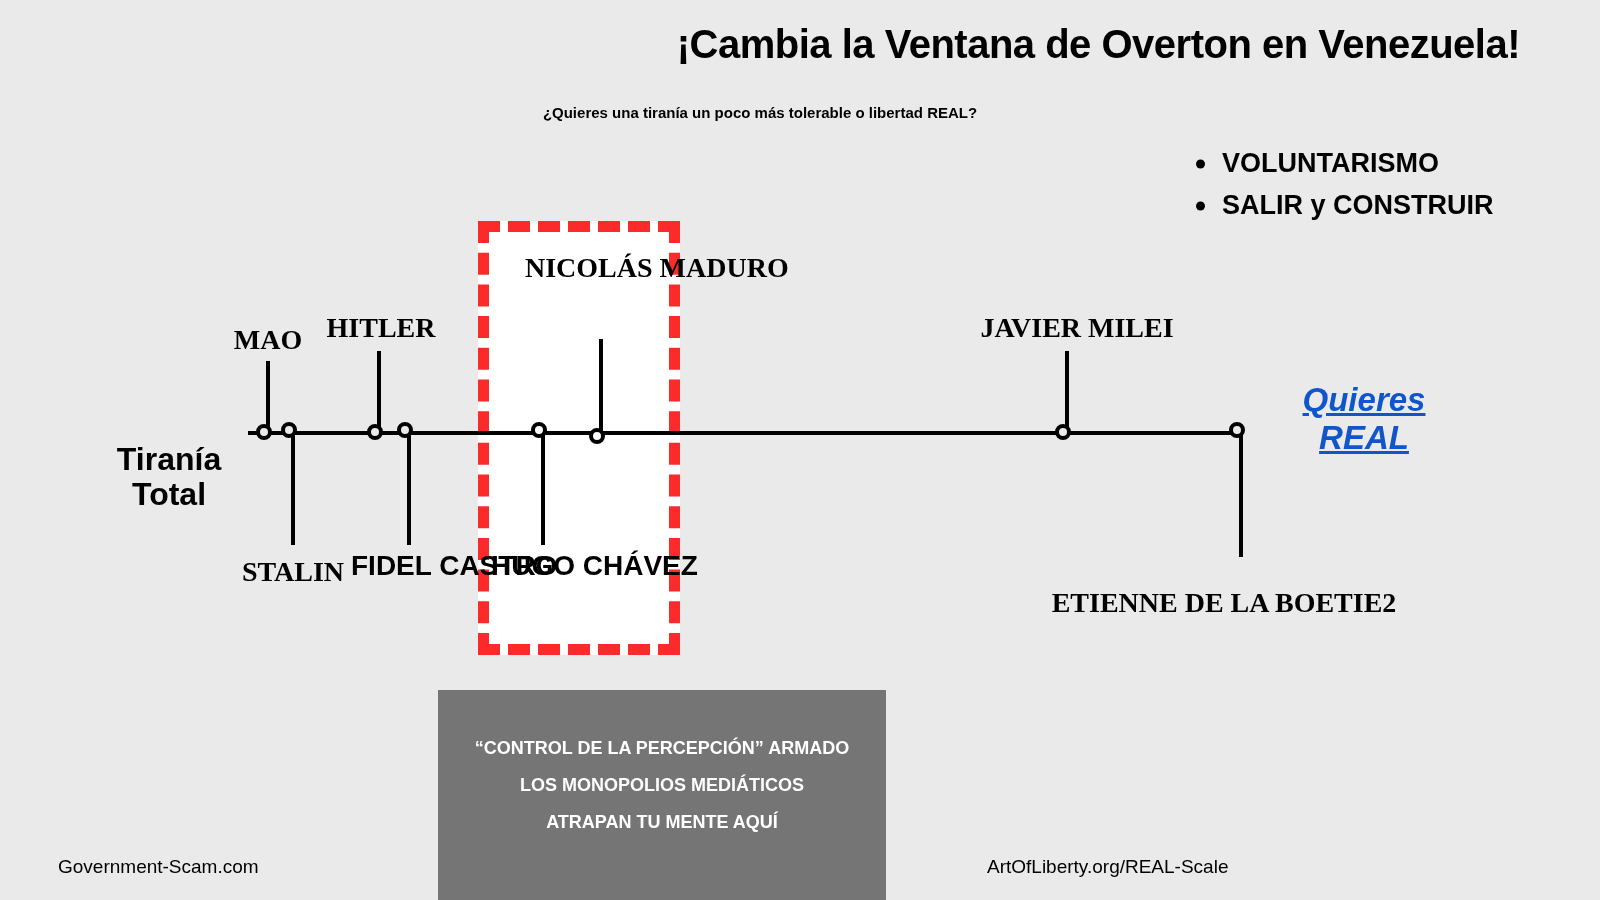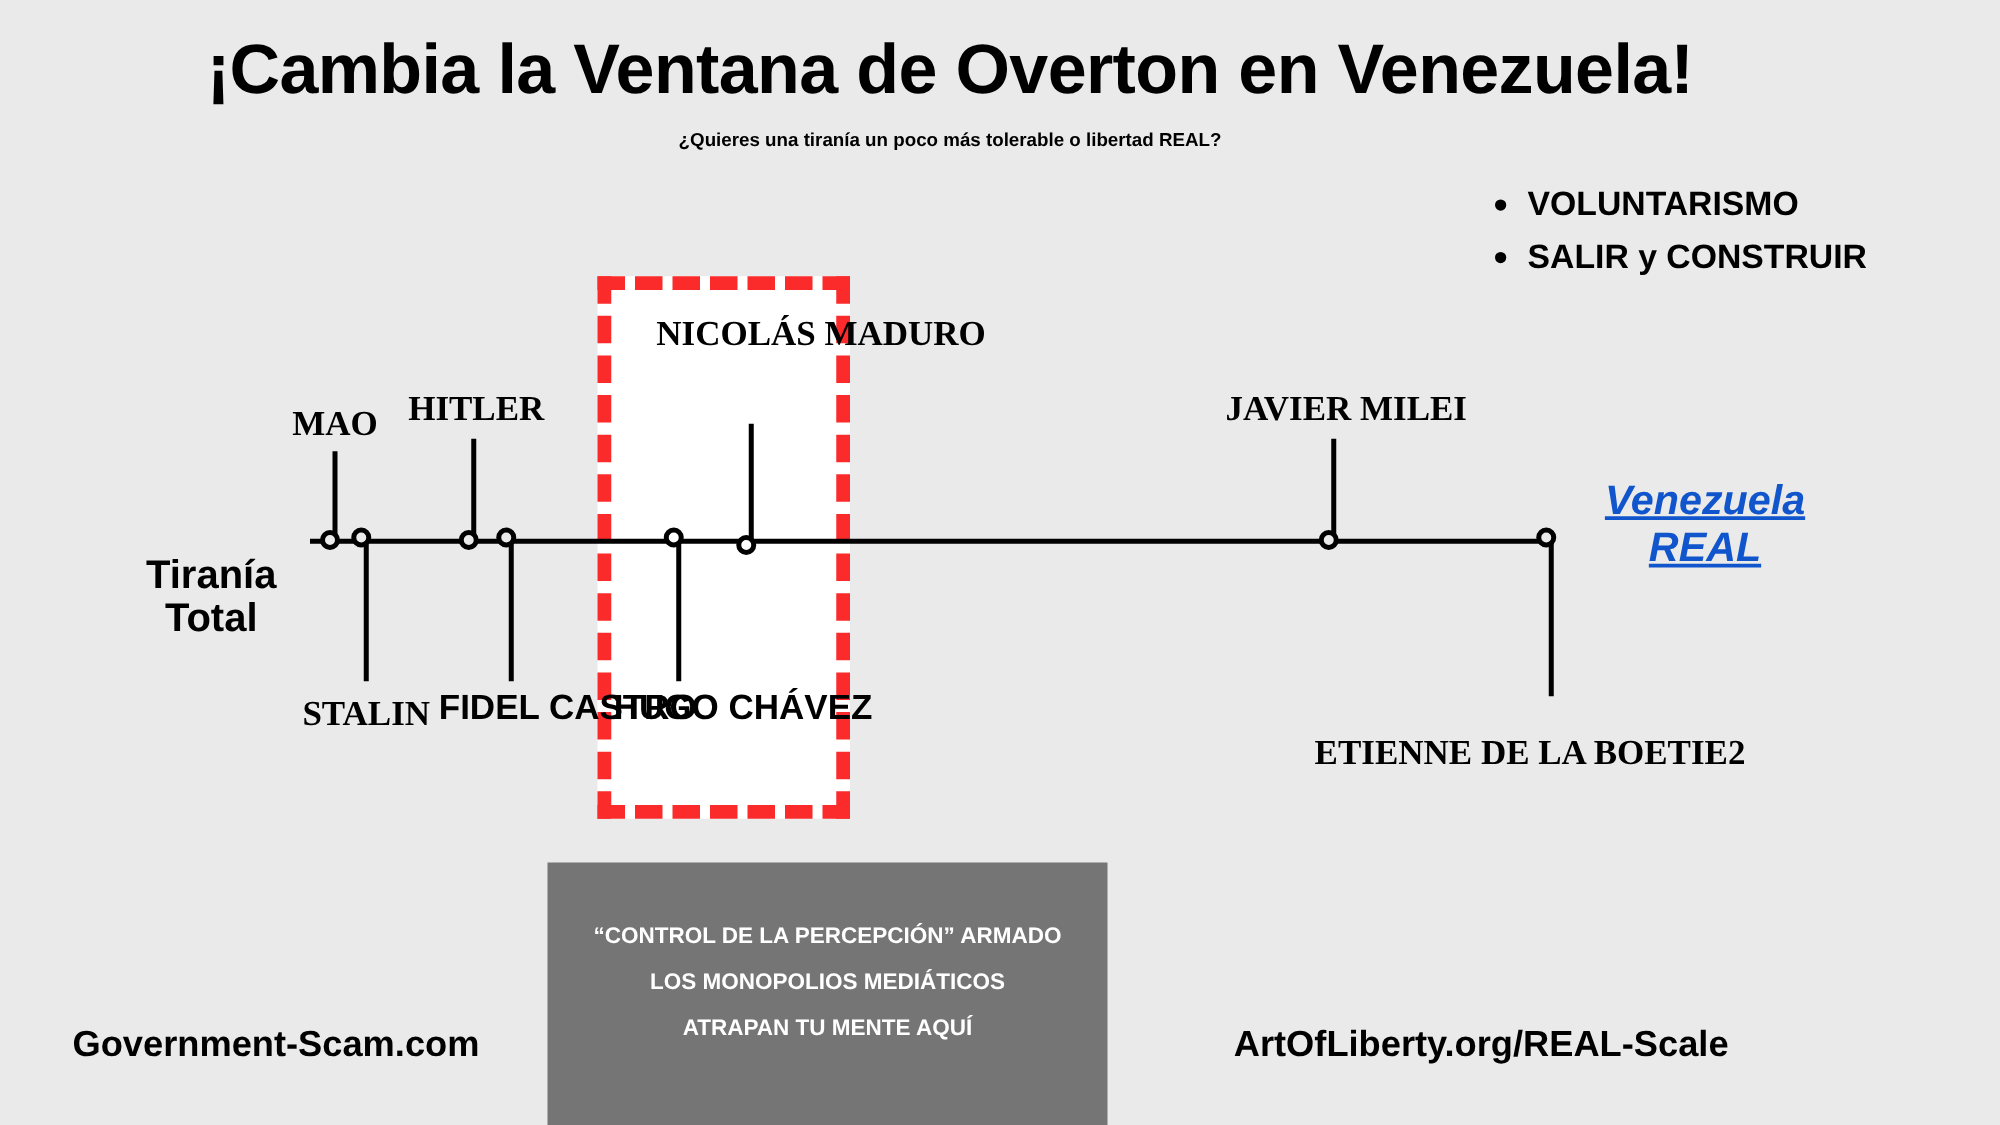--- a/index.html
+++ b/index.html
@@ -15,22 +15,22 @@
     overflow: hidden;
     font-family: "Liberation Sans", sans-serif;
     color: #000;
   }
 
   
   #title {
     position: absolute;
     left: 0; top: 22px;
     width: 1520px;
-    text-align: center;
-    font-size: 56px;
+    text-align: right;
+    font-size: 40px;
     font-weight: bold;
     letter-spacing: -0.5px;
     white-space: nowrap;
   }
   #subtitle {
     position: absolute;
     left: 0; top: 104px;
     width: 1520px;
     text-align: center;
     font-size: 15px;
@@ -153,23 +153,23 @@
     text-align: center;
     line-height: 2.05;
     padding-top: 40px;
     box-sizing: border-box;
     z-index: 4;
   }
 
   
   .footer-link {
     position: absolute;
-    top: 820px;
-    font-size: 29px;
-    font-weight: bold;
+    top: 856px;
+    font-size: 19px;
+    font-weight: normal;
     white-space: nowrap;
     z-index: 5;
   }
   #footer-left  { left: 58px; }
   #footer-right { left: 987px; }
 </style>
 </head>
 <body>
 
 <div id="stage">
@@ -239,21 +239,21 @@
     <div class="lbl c" style="left:10px; top:-120px;">JAVIER MILEI</div>
   </div>
 
   <div class="node" style="left:1241px; top:433px;">
     <div class="stem" style="height:124px; top:0px;"></div>
     <div class="dot filled-bg" style="top:-11px;"></div>
     <div class="lbl c" style="left:-17px; top:155px;">ETIENNE DE LA BOETIE2</div>
   </div>
 
   <div id="libertad">
-    <div><span>Venezuela</span></div>
+    <div><span>Quieres</span></div>
     <div><span>REAL</span></div>
   </div>
 
   <div id="media-box">
     <div>“CONTROL DE LA PERCEPCIÓN” ARMADO</div>
     <div>LOS MONOPOLIOS MEDIÁTICOS</div>
     <div>ATRAPAN TU MENTE AQUÍ</div>
   </div>
 
   <div class="footer-link" id="footer-left">Government-Scam.com</div>

